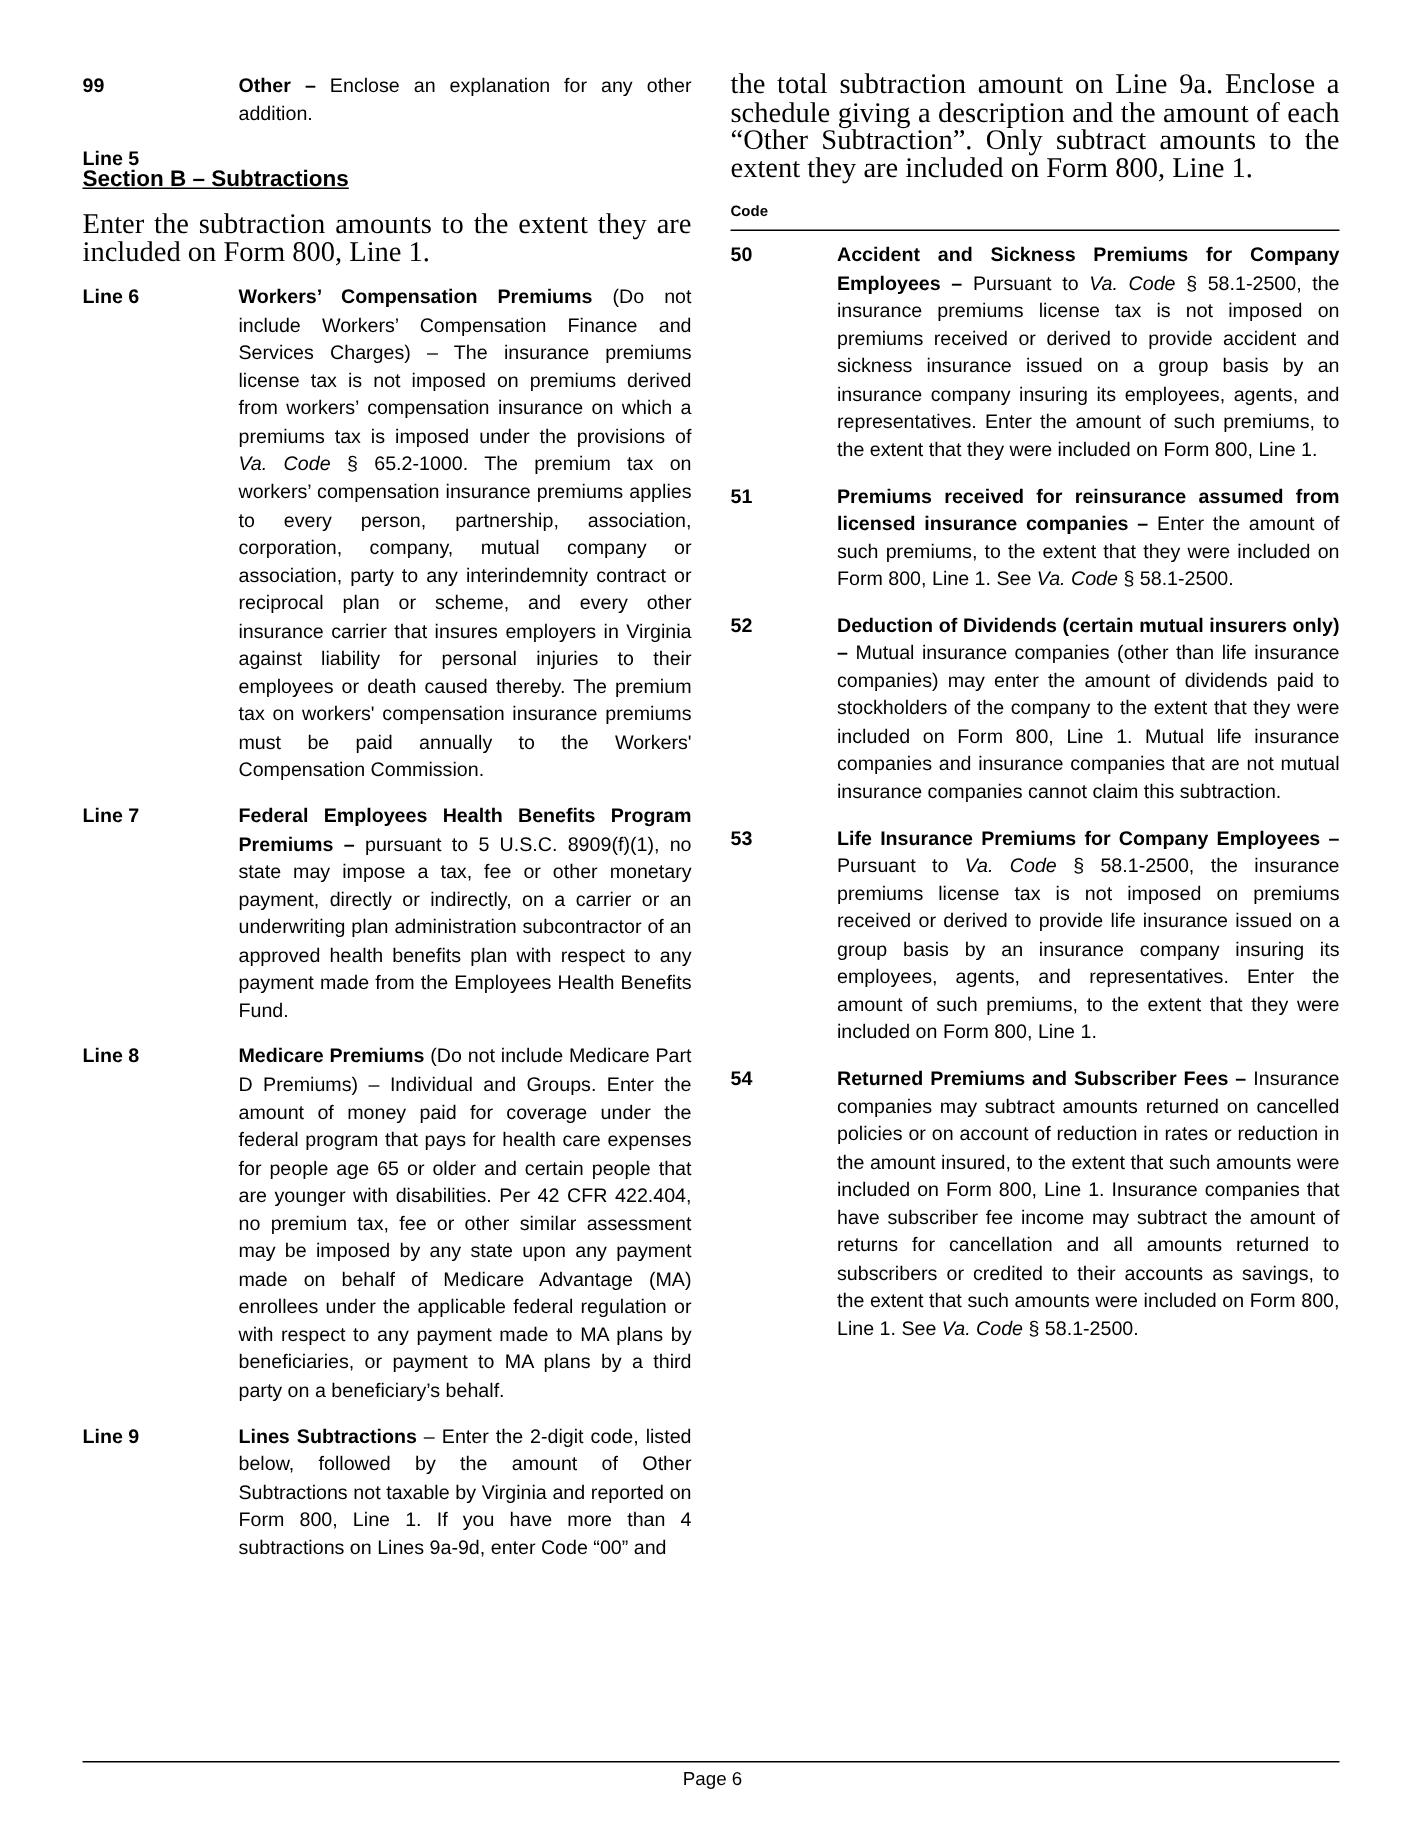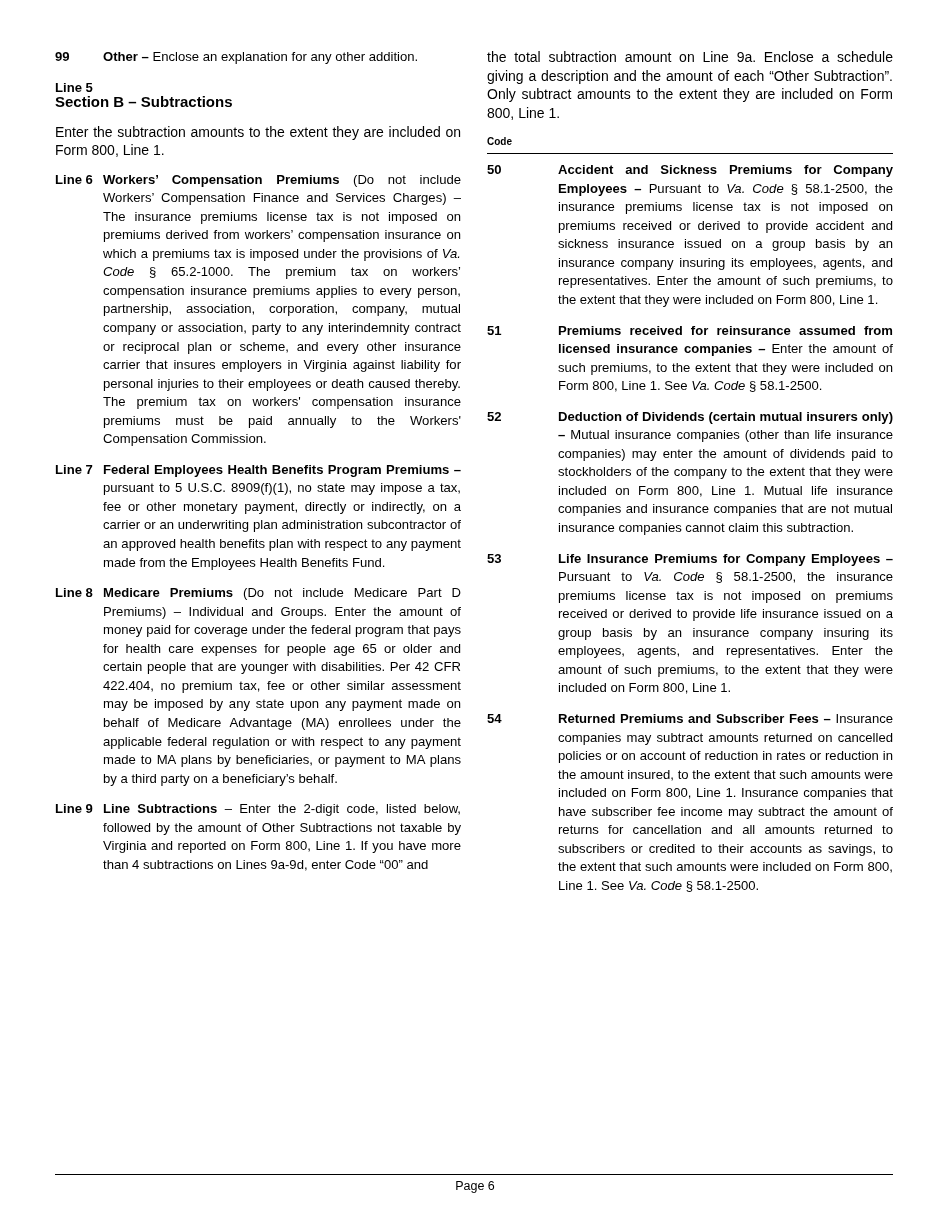--- a/index.html
+++ b/index.html
@@ -31,26 +31,27 @@
   .col {
     position: absolute;
     top: 0;
     width: 406px;
   }
   .col-left  { left: 0; }
   .col-right { left: 432px; }
 
   
   .para {
-    font-size: 14px;
+    font-size: 19px;
     line-height: 18.55px;
     text-align: justify;
     text-justify: inter-word;
     margin: 0 0 11px 0;
     hyphens: none;
+    font-family: Liberation Serif, serif;
   }
   .para:last-child { margin-bottom: 0; }
 
   
   .item {
     position: relative;
     margin: 0 0 12px 0;
     min-height: 1px;
   }
   .item .label {
@@ -62,39 +63,40 @@
     line-height: 18.55px;
     white-space: nowrap;
   }
   .item .body {
     font-size: 13.1px;
     line-height: 18.55px;
     text-align: justify;
     text-justify: inter-word;
   }
   
-  .col-left .item .body { margin-left: 48px; }
+  .col-left .item .body { margin-left: 104px; }
   
   .col-right .item .body { margin-left: 71px; }
 
   .item .body p { margin: 0 0 11px 0; }
   .item .body p:last-child { margin-bottom: 0; }
 
   
   .item:last-child { margin-bottom: 0; }
 
   b, .b { font-weight: bold; }
   i, .i { font-style: italic; }
 
   
   .section-heading {
     font-size: 15px;
     font-weight: bold;
     line-height: 20px;
     margin: 4px 0 11px 0;
+    text-decoration: underline;
   }
 
   
   .code-header {
     font-size: 10px;
     font-weight: bold;
     line-height: 18px;
     margin: 2px 0 2px 0;
   }
   .code-rule {
@@ -179,21 +181,21 @@
             <span>–</span>
             <span>Individual and Groups. Enter the amount of money paid for coverage under the federal program that pays for health care expenses for people age 65 or older and certain people that are younger with disabilities. Per 42 CFR 422.404, no premium tax, fee or other similar assessment may be imposed by any state upon any payment made on behalf of Medicare Advantage (MA) enrollees under the applicable federal regulation or with respect to any payment made to MA plans by beneficiaries, or payment to MA plans by a third party on a beneficiary’s behalf.</span>
           </p>
         </div>
       </div>
 
       <div class="item">
         <span class="label">Line 9</span>
         <div class="body">
           <p>
-            <b>Line Subtractions</b>
+            <b>Lines Subtractions</b>
             <span>–</span>
             <span>Enter the 2-digit code, listed below, followed by the amount of Other Subtractions not taxable by Virginia and reported on Form 800, Line 1. If you have more than 4 subtractions on Lines 9a-9d, enter Code “00” and</span>
           </p>
         </div>
       </div>
 
     </div>
 
     <div class="col col-right">
 

